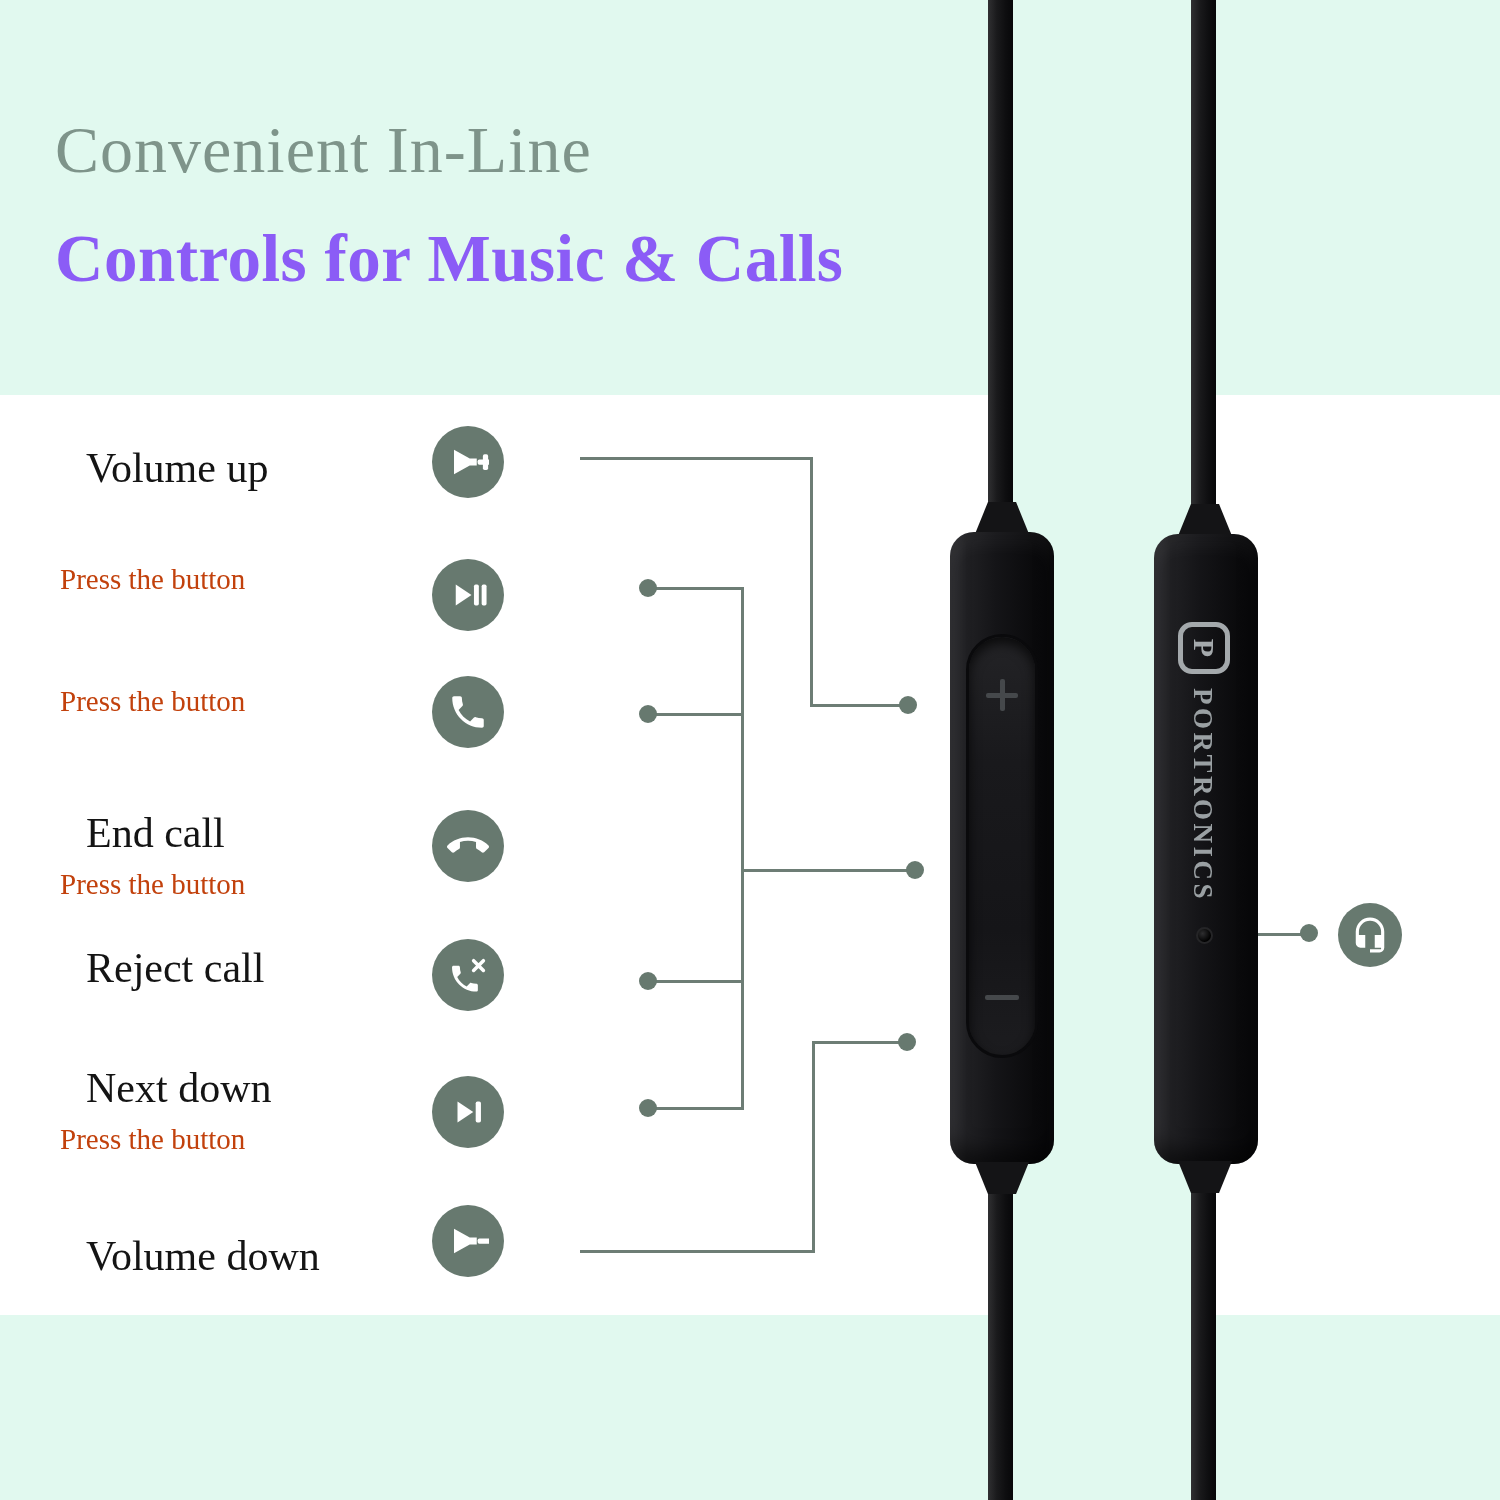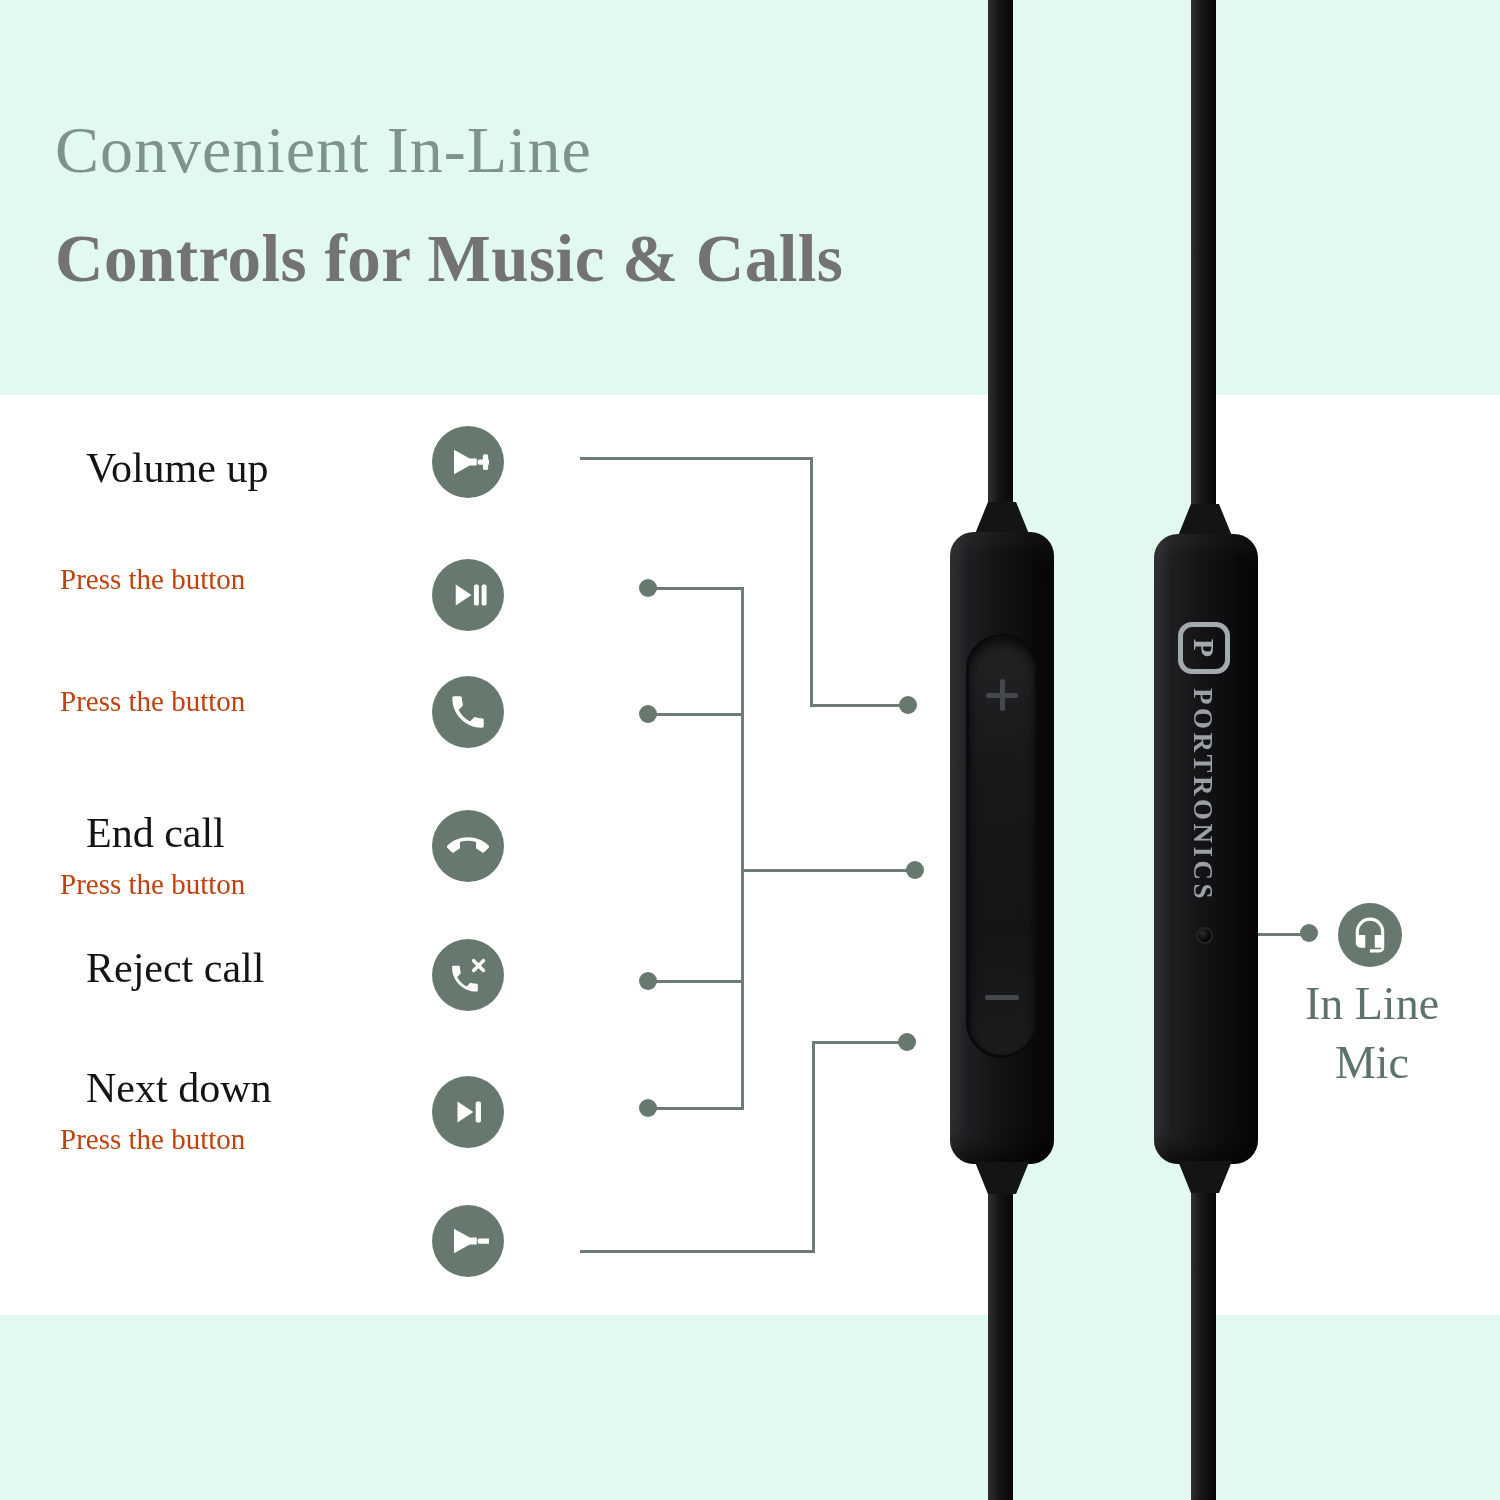--- a/index.html
+++ b/index.html
@@ -10,21 +10,21 @@
   }
   
   .panel{position:absolute;background:#ffffff;top:395px;height:920px;}
   .panel-left{left:0;width:1001px;}
   .panel-right{left:1204px;width:296px;}
 
   
   .title1{position:absolute;left:55px;top:112px;font-size:66px;font-weight:400;
           color:#7e948a;letter-spacing:1px;}
   .title2{position:absolute;left:55px;top:220px;font-size:67px;font-weight:700;
-          color:#737373;letter-spacing:0.5px;}
+          color:#8b5cf6;letter-spacing:0.5px;}
 
   
   .ctl-row{position:absolute;left:60px;}
   .ctl-label{font-size:42px;color:#141414;margin-left:26px;}
   .ctl-sub{font-size:29px;color:#c2410c;margin-top:11px;}
   .row0{top:444px;} .row1{top:552px;} .row2{top:674px;} .row3{top:809px;}
   .row4{top:944px;} .row5{top:1064px;} .row6{top:1232px;}
 
   
   .badge{position:absolute;left:432px;width:72px;height:72px;border-radius:50%;
@@ -102,20 +102,23 @@
   <div class="ctl-row row3">
     <div class="ctl-label">End call</div>
     <div class="ctl-sub">Press the button</div>
   </div>
   <div class="ctl-row row4">
     <div class="ctl-label">Reject call</div>
   </div>
   <div class="ctl-row row5">
     <div class="ctl-label">Next down</div>
     <div class="ctl-sub">Press the button</div>
+  </div>
+  <div class="ctl-row row6">
+    <div class="ctl-label">Volume down</div>
   </div>
 
   <div class="badge b0">
     <svg viewBox="0 0 24 24">
         <path d="M4 5 L13 10 h4 v4 h-4 L4 19 Z"></path>
         <rect x="17.5" y="10.6" width="9" height="3" rx="1"></rect>
         <rect x="20.5" y="7.6" width="3" height="9" rx="1"></rect>
       </svg>
   </div>
   <div class="badge b1">
@@ -203,18 +206,14 @@
     <span>P</span>
   </div>
   <div class="brand-vert">PORTRONICS</div>
   <div class="mic-hole"></div>
 
   <div class="mic-badge">
     <svg viewBox="0 0 24 24">
         <path d="M12 1a9 9 0 0 0-9 9v7a3 3 0 0 0 3 3h3v-8H5v-2a7 7 0 0 1 14 0v2h-4v8h4v1h-7v2h6a3 3 0 0 0 3-3V10a9 9 0 0 0-9-9z"></path>
       </svg>
   </div>
-  <div class="mic-text">
-    <div>In Line</div>
-    <div>Mic</div>
-  </div>
 
 </div>
 
 </body></html>

